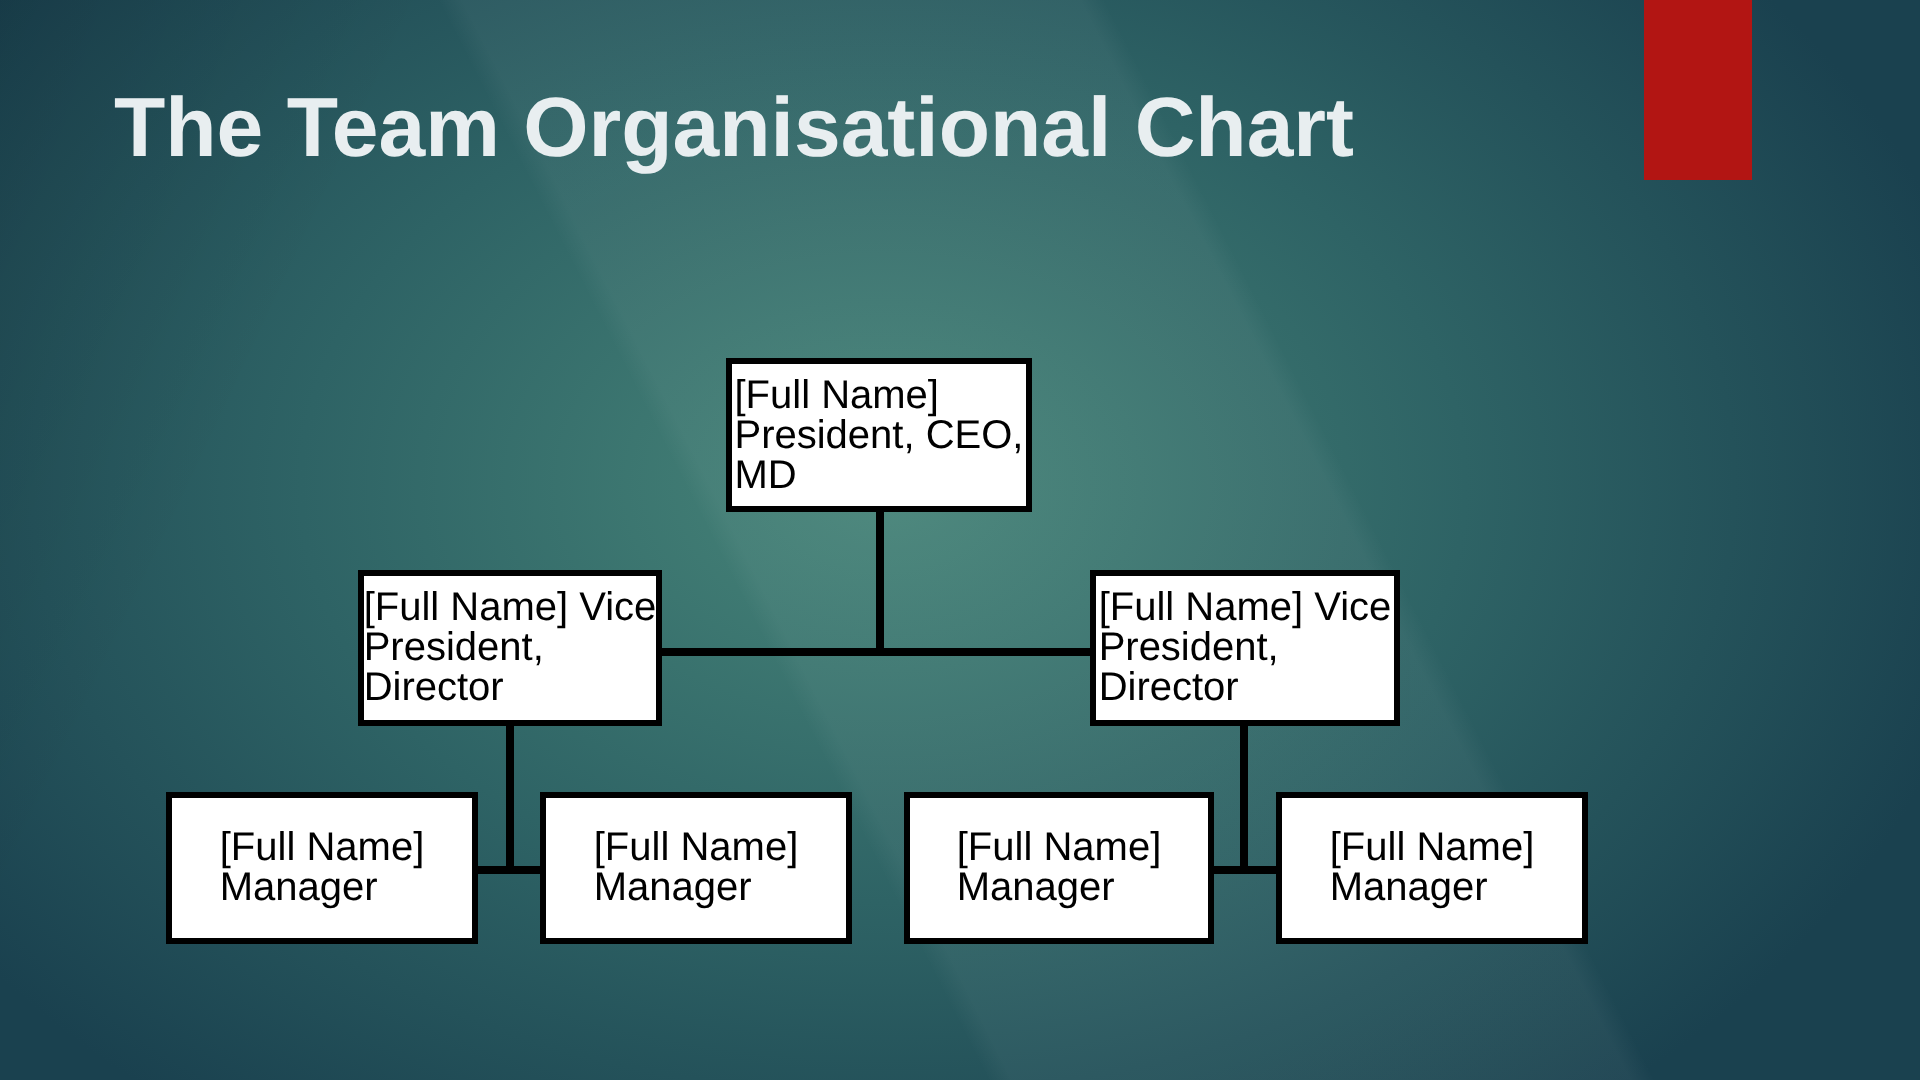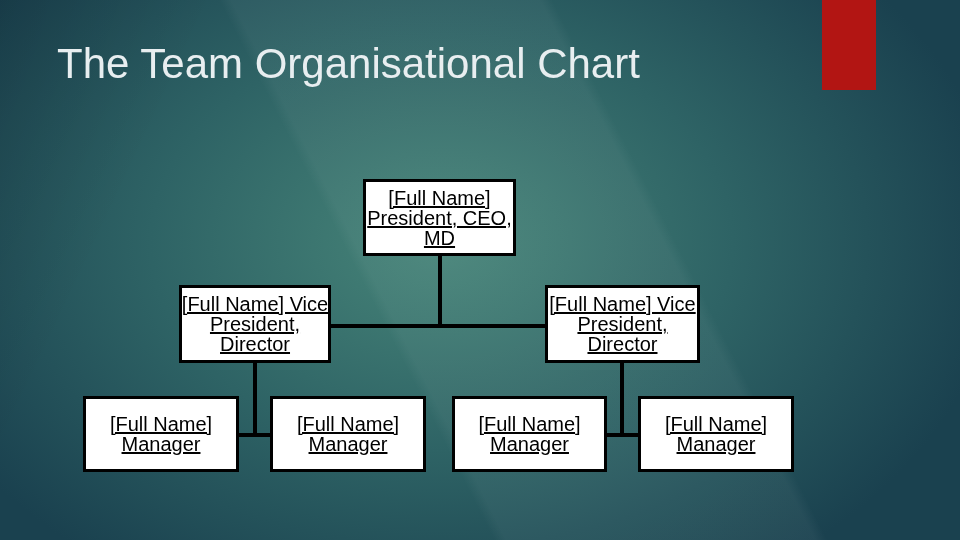--- a/index.html
+++ b/index.html
@@ -34,36 +34,34 @@
   .accent-bar {
     position: absolute;
     left: 822px; top: 0; width: 54px; height: 90px;
     background: var(--accent-red);
   }
 
   .title {
     position: absolute;
     left: 57px; top: 41px;
     font-size: 42px;
-    font-weight: 400;
+    font-weight: 700;
     line-height: 1.1;
     letter-spacing: 0px;
     color: var(--title-color);
     white-space: nowrap;
   }
 
   .node {
     position: absolute;
     background: var(--box-bg);
     border: 3px solid var(--box-border);
     display: flex;
     align-items: center;
     justify-content: center;
-    text-align: center;
-    text-decoration: underline;
   }
   .node-text {
     font-size: 20px;
     line-height: 20px;
     color: var(--box-text);
     white-space: pre;
   }
 
   .president { left: 363px; top: 179px; width: 153px; height: 77px; }
   .vp-left   { left: 179px; top: 285px; width: 152px; height: 78px; }

